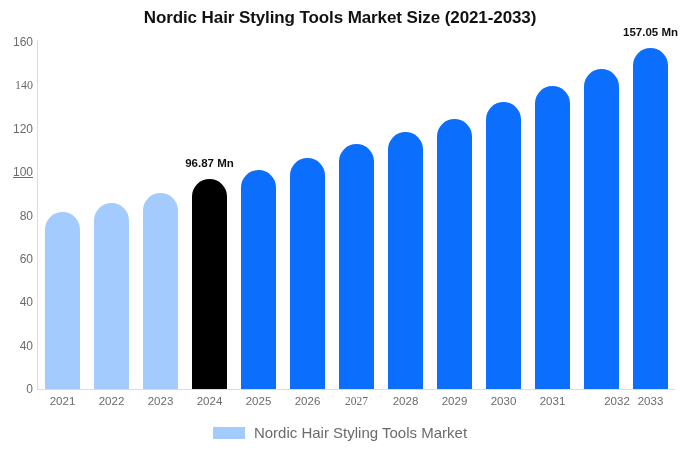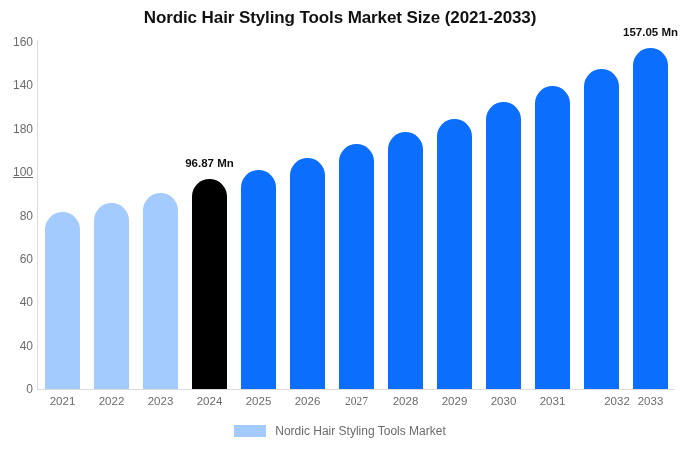--- a/index.html
+++ b/index.html
@@ -102,40 +102,40 @@
     align-items: center;
     justify-content: center;
     gap: 9px;
   }
   #legend-swatch {
     width: 32px;
     height: 12px;
     background: #a3cbfd;
   }
   #legend-label {
-    font-size: 12px;
+    font-size: 15px;
     color: #6b6b6b;
   }
 </style>
 </head>
 <body>
 
 <div id="chart-root">
 
   <div id="chart-title">Nordic Hair Styling Tools Market Size (2021-2033)</div>
 
   <div id="y-ticks">
       <div class="y-tick" style="top: 389px;">0</div>
       <div class="y-tick" style="top: 345.625px;">40</div>
       <div class="y-tick" style="top: 302.25px;">40</div>
       <div class="y-tick" style="top: 258.875px;">60</div>
       <div class="y-tick" style="top: 215.5px;">80</div>
       <div class="y-tick" style="top: 172.125px; text-decoration: underline;">100</div>
-      <div class="y-tick" style="top: 128.75px;">180</div>
-      <div class="y-tick" style="top: 85.375px;">140</div>
+      <div class="y-tick" style="top: 128.75px;">120</div>
+      <div class="y-tick" style="top: 85.375px; font-family: Liberation Serif, serif;">140</div>
       <div class="y-tick" style="top: 42px;">160</div>
     </div>
 
   <div id="y-axis-line"></div>
   <div id="x-axis-line"></div>
 
   <div id="bars-layer">
       <div class="bar-slot" style="left: 45px; top: 42px; height: 347px;">
         <div class="bar" style="height: 176.97px; background: rgb(163, 203, 253);"></div>
       </div>

